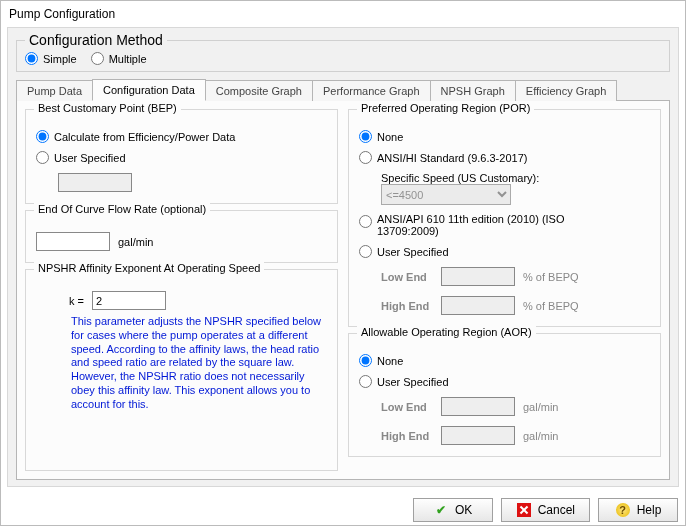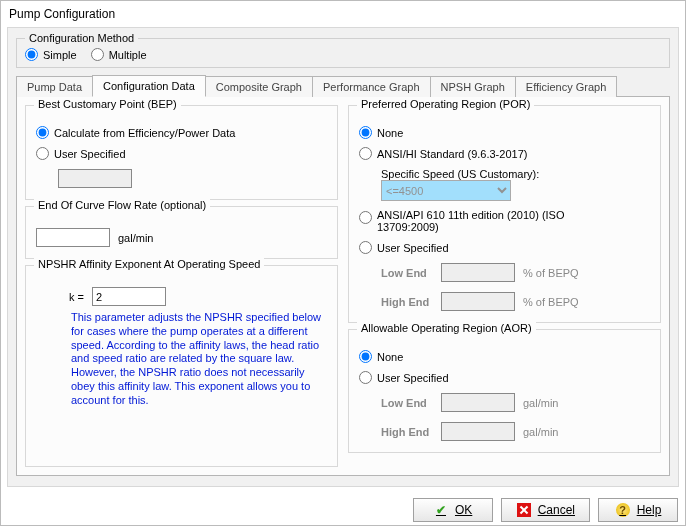--- a/index.html
+++ b/index.html
@@ -21,36 +21,36 @@
     height:460px;
     padding:4px 8px 8px 8px;
     position:relative;
   }
   fieldset.config-method {
     border:1px solid #d0d0d0;
     margin:0 0 6px 0;
     padding:4px 8px 6px 8px;
     background:#f1f1f1;
   }
-  fieldset.config-method legend { font-size:11px; padding:0 4px; }
+  fieldset.config-method legend { font-size:14px; padding:0 4px; }
   .radio-row { display:flex; gap:14px; align-items:center; }
   .radio-row label, .radio-col label { display:flex; align-items:center; gap:5px; cursor:default; }
   .radio-col label { margin:2px 0; }
   input[type="radio"] { margin:0; }
   input[type="text"] {
     height:19px; border:1px solid #888; padding:0 3px; font-size:11px;
     background:#fff; width:74px;
   }
   input[type="text"]:disabled { background:#eee; color:#888; }
   select {
     height:21px; width:130px;
     border:1px solid #888; font-size:11px; background:#d8d8d8;
     color:#555;
   }
-  select:disabled { background:#7dd3fc; color:#666; }
+  select:disabled { background:#e5e5e5; color:#666; }
 
   
   .tabstrip { display:flex; align-items:flex-end; margin-top:4px; position:relative; z-index:2; }
   .tab {
     border:1px solid #b5b5b5;
     border-bottom:none;
     background:#f6f6f6;
     padding:4px 10px;
     font-size:11px;
     color:#444;
@@ -99,21 +99,21 @@
     padding:2px;
   }
   .field-row { display:flex; align-items:center; gap:8px; margin:3px 0; }
   .field-row .lbl { min-width:52px;font-weight:bold; }
   .indent { margin-left:22px; }
 
   
   .button-bar {
     position:absolute;
     right:8px; bottom:4px;
-    display:flex; gap:8px;text-decoration:underline;
+    display:flex; gap:8px;
   }
   .btn {
     display:flex; align-items:center; gap:6px;
     border:1px solid #a0a0a0;
     background:linear-gradient(#fefefe,#e7e7e7);
     padding:3px 14px;
     font-size:12px;
     cursor:default;
     min-width:80px;
     justify-content:center;

